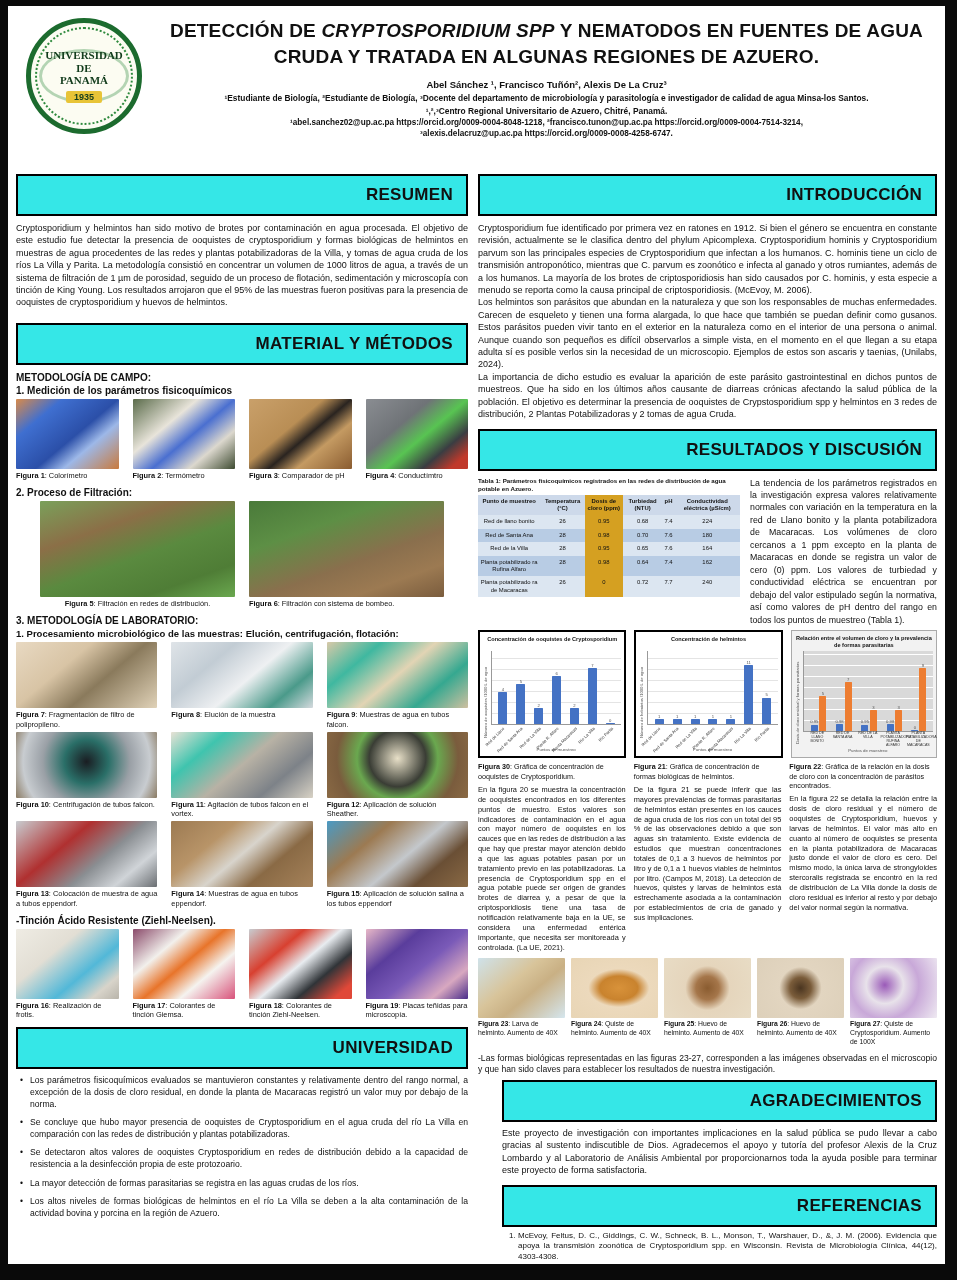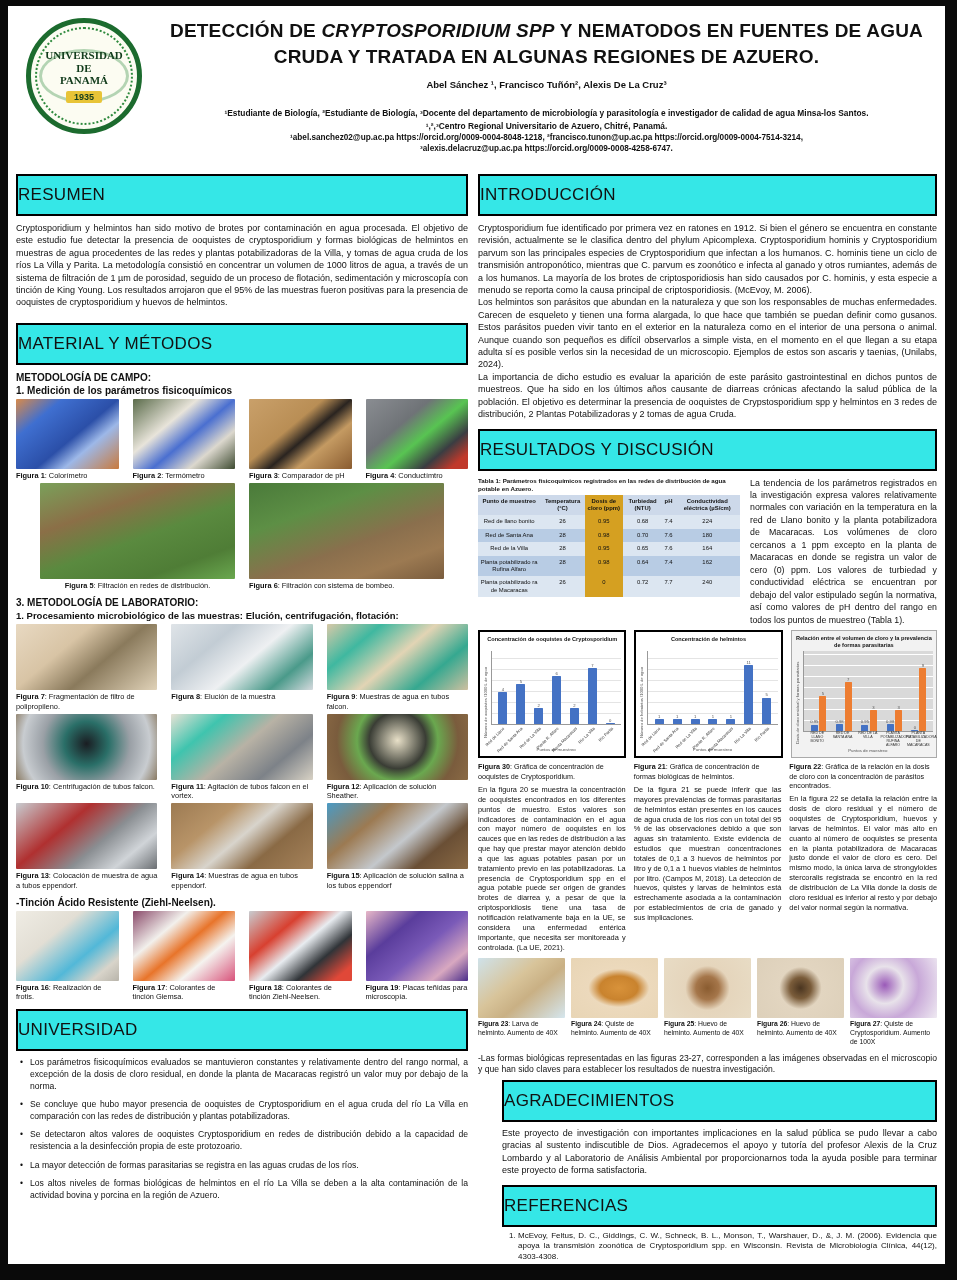--- a/index.html
+++ b/index.html
@@ -12,36 +12,36 @@
   .header{display:flex;gap:8px;align-items:flex-start;height:158px;}
   .seal{width:122px;height:128px;flex:0 0 auto;margin:8px 0 0 10px;position:relative;}
   .seal .ring{width:116px;height:116px;border-radius:50%;border:5px solid #1c6b2e;background:#fcfcf2;position:relative;display:flex;flex-direction:column;align-items:center;justify-content:center;}
   .seal .ring:before{content:"";position:absolute;inset:4px;border-radius:50%;border:2px dotted #2f8a3e;}
   .seal .ring:after{content:"";position:absolute;left:8px;right:8px;top:26px;bottom:26px;border-radius:50%;border:3px solid #2f8a3e;opacity:.35;}
   .sealtxt{font-family:"Liberation Serif",serif;font-weight:bold;color:#123c1c;text-align:center;font-size:11px;line-height:1.15;z-index:2;}
   .sealyear{margin-top:4px;background:#e8c437;color:#123c1c;font-size:9px;font-weight:bold;padding:1px 8px;border-radius:2px;z-index:2;}
   .titleblock{flex:1;text-align:center;padding-top:8px;}
   .ptitle{font-size:19px;font-weight:bold;line-height:1.35;letter-spacing:.2px;}
   .authors{font-size:9.5px;font-weight:bold;margin-top:10px;}
-  .affil{font-size:8.4px;font-weight:bold;margin-top:18px;line-height:1.35;}
+  .affil{font-size:8.4px;font-weight:bold;margin-top:3px;line-height:1.35;}
   .contact{font-size:8.2px;font-weight:bold;line-height:1.35;}
   .congreso{width:158px;flex:0 0 auto;position:relative;height:150px;}
   .arc{position:absolute;left:84px;top:78px;}
   .arc i{position:absolute;width:11px;height:11px;transform-origin:3px 58px;border-radius:1px;}
   .xswoosh{position:absolute;left:18px;top:44px;width:54px;height:66px;}
   .xswoosh:before,.xswoosh:after{content:"";position:absolute;left:24px;top:0;width:12px;height:66px;border-radius:6px;background:#e5007e;}
   .xswoosh:before{transform:rotate(32deg);}
   .xswoosh:after{transform:rotate(-32deg);background:#8dc63f;height:58px;top:6px;}
   .congresoword{position:absolute;left:44px;top:96px;font-family:"Liberation Serif",serif;font-style:italic;font-weight:bold;font-size:24px;color:#e5007e;}
   .congresoline{position:absolute;left:48px;top:128px;width:100px;height:3px;background:#d22027;border-radius:2px;}
   
   .cols{display:flex;gap:10px;margin-top:2px;}
   .lcol{width:452px;flex:0 0 auto;}
   .rcol{flex:1;min-width:0;}
-  .sechead{background:#35e7e7;border:2px solid #000;text-align:left;font-weight:normal;font-size:17px;padding:9px 0;margin:4px 0 6px 0;letter-spacing:.3px;}
+  .sechead{background:#35e7e7;border:2px solid #000;text-align:right;font-weight:bold;font-size:17px;padding:9px 13px;margin:4px 0 6px 0;letter-spacing:.3px;}
   .body-just{font-size:9px;line-height:1.38;text-align:justify;}
   .mhead{font-size:10px;font-weight:bold;margin:7px 0 2px 0;}
   .figrow{display:flex;gap:14px;margin:3px 0 2px 0;}
   .figcell{flex:1;min-width:0;display:flex;flex-direction:column;}
   .ph{width:100%;border-radius:1px;}
   .figcap{font-size:7.4px;line-height:1.25;margin-top:2px;text-align:left;}
   
   .ph1{background:linear-gradient(140deg,#d98a4a 0%,#3f6fd0 25%,#2b4fa8 55%,#9db8e8 70%,#c97a3d 100%);}
   .ph2{background:linear-gradient(140deg,#5a6b4a 0%,#e8e4da 35%,#4a6fd0 55%,#dcd8ce 75%,#3d4a30 100%);}
   .ph3{background:linear-gradient(140deg,#c9a06a 0%,#b98e55 40%,#2a2420 55%,#c49a62 70%,#8a5c30 100%);}
@@ -164,20 +164,21 @@
         <div class="figcell">
               <div class="ph ph3" style="height:70px"></div>
               <div class="figcap"><span class="b">Figura 3</span><span>: Comparador de pH</span></div>
             </div>
         <div class="figcell">
               <div class="ph ph4" style="height:70px"></div>
               <div class="figcap"><span class="b">Figura 4</span><span>: Conductímtro</span></div>
             </div>
       </div>
 
+      <div class="mhead">2. Proceso de Filtración:</div>
       <div class="figrow" style="padding:0 24px">
         <div class="figcell">
               <div class="ph ph5" style="height:96px"></div>
               <div class="figcap" style="text-align:center"><span class="b">Figura 5</span><span>: Filtración en redes de distribución.</span></div>
             </div>
         <div class="figcell">
               <div class="ph ph6" style="height:96px"></div>
               <div class="figcap" style=""><span class="b">Figura 6</span><span>: Filtración con sistema de bombeo.</span></div>
             </div>
       </div>

